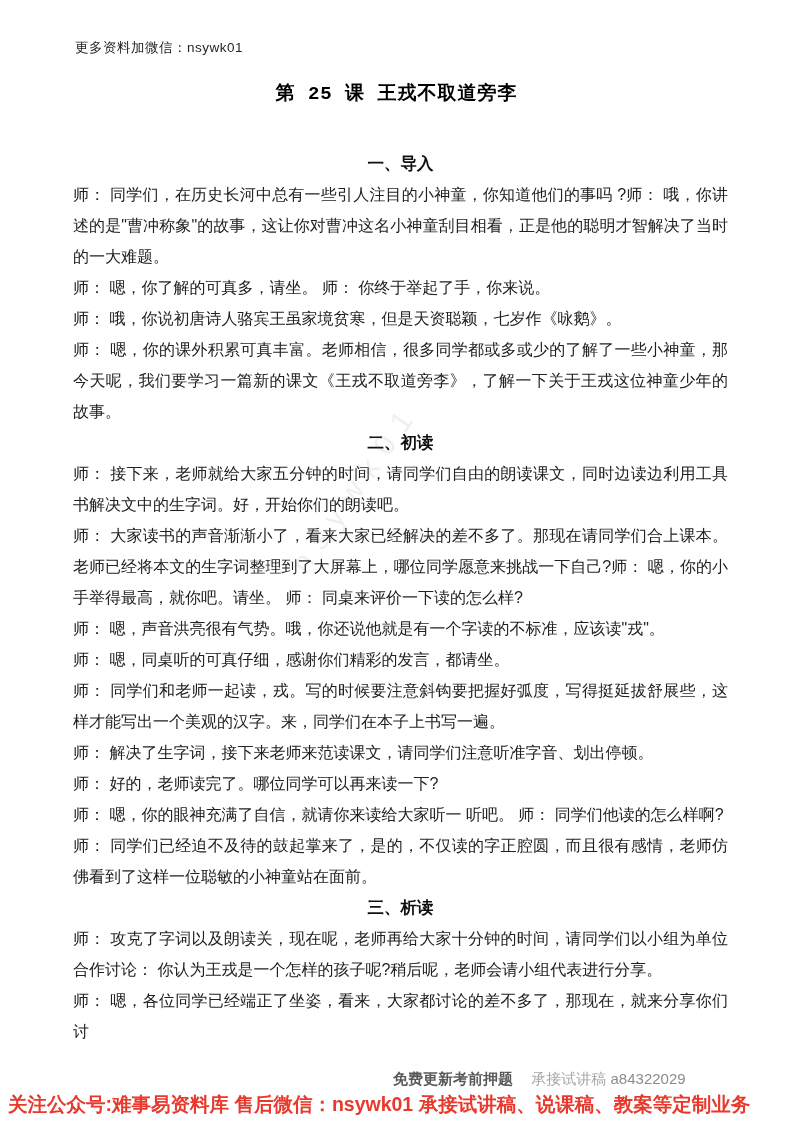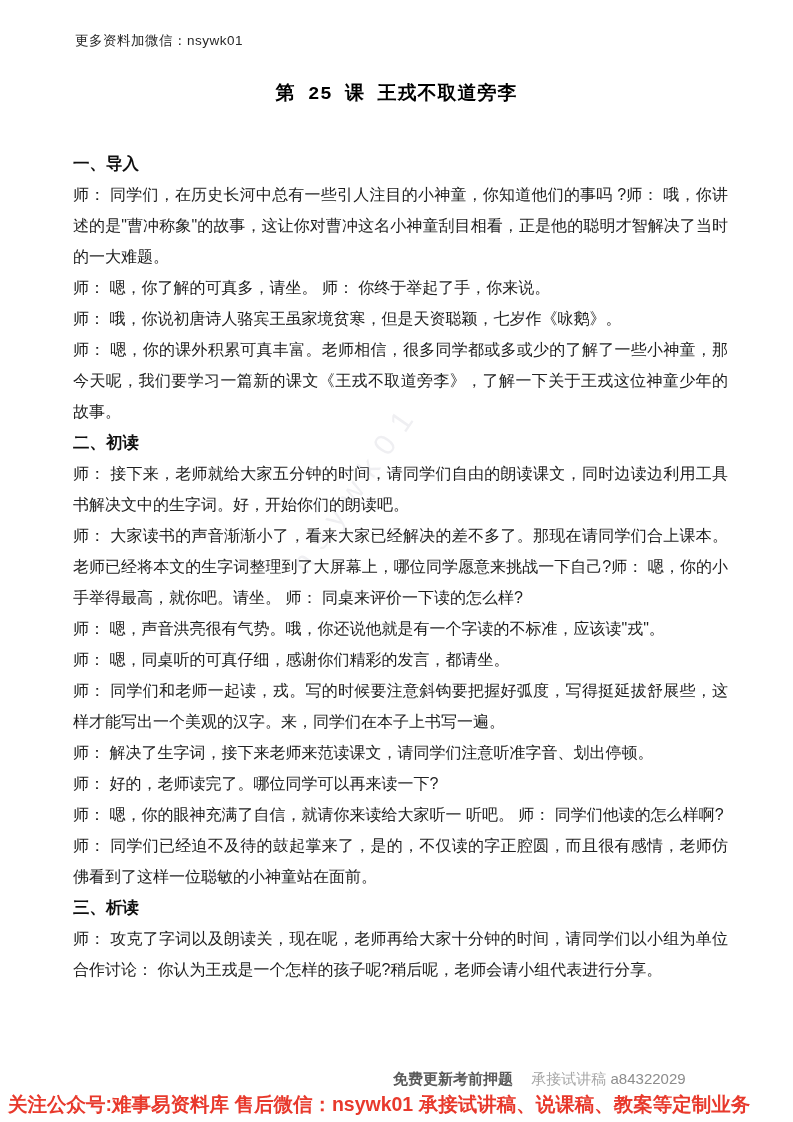--- a/index.html
+++ b/index.html
@@ -11,21 +11,21 @@
     position: relative;
     width: 793px;
     height: 1122px;
     background: #ffffff;
     font-family: "Liberation Sans", "DejaVu Sans", sans-serif;
     overflow: hidden;
   }
   .header-note {
     position: absolute;
     left: 75px;
-    top: 32px;
+    top: 39px;
     font-size: 13.5px;
     color: #262626;
     letter-spacing: 0.5px;
   }
   .doc-title {
     position: absolute;
     left: 0;
     top: 80px;
     width: 100%;
     margin: 0;
@@ -45,21 +45,21 @@
     font-size: 16px;
     line-height: 31px;
     text-align: justify;
   }
   .content h2 {
     margin: 0;
     font-size: 16.5px;
     font-weight: bold;
     line-height: 31px;
     color: #0f0f0f;
-    text-align: left;
+    text-align: center;
   }
   .content p {
     margin: 0;
   }
   .watermark {
     position: absolute;
     left: 255px;
     top: 470px;
     font-size: 30px;
     color: rgba(100, 100, 125, 0.10);
@@ -112,20 +112,21 @@
     <p>师： 嗯，声音洪亮很有气势。哦，你还说他就是有一个字读的不标准，应该读"戎"。</p>
     <p>师： 嗯，同桌听的可真仔细，感谢你们精彩的发言，都请坐。</p>
     <p>师： 同学们和老师一起读，戎。写的时候要注意斜钩要把握好弧度，写得挺延拔舒展些，这样才能写出一个美观的汉字。来，同学们在本子上书写一遍。</p>
     <p>师： 解决了生字词，接下来老师来范读课文，请同学们注意听准字音、划出停顿。</p>
     <p>师： 好的，老师读完了。哪位同学可以再来读一下?</p>
     <p>师： 嗯，你的眼神充满了自信，就请你来读给大家听一 听吧。 师：  同学们他读的怎么样啊?</p>
     <p>师： 同学们已经迫不及待的鼓起掌来了，是的，不仅读的字正腔圆，而且很有感情，老师仿佛看到了这样一位聪敏的小神童站在面前。</p>
 
     <h2>三、析读</h2>
     <p>师： 攻克了字词以及朗读关，现在呢，老师再给大家十分钟的时间，请同学们以小组为单位合作讨论： 你认为王戎是一个怎样的孩子呢?稍后呢，老师会请小组代表进行分享。</p>
+    <p>师： 嗯，各位同学已经端正了坐姿，看来，大家都讨论的差不多了，那现在，就来分享你们讨</p>
 
   </div>
 
   <div class="watermark">nsywk01</div>
 
   <div class="footer-note">
     <span class="fn-bold">免费更新考前押题</span>
     <span class="sp"></span>
     <span class="fn-light">承接试讲稿</span>
     <span class="fn-id">a84322029</span>

